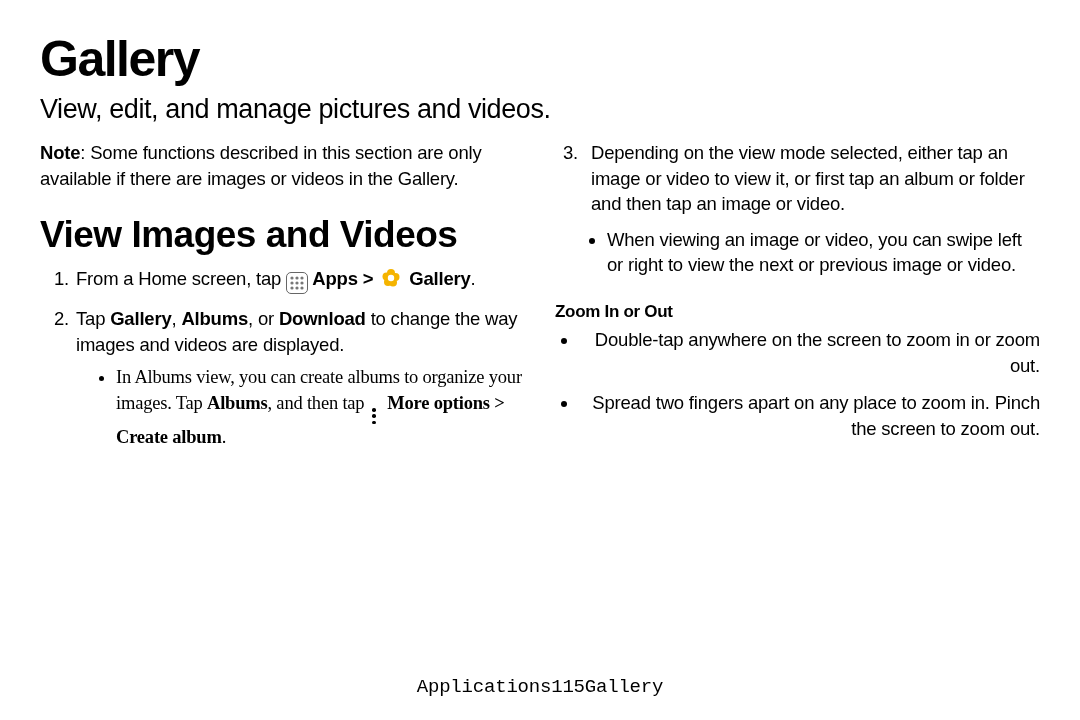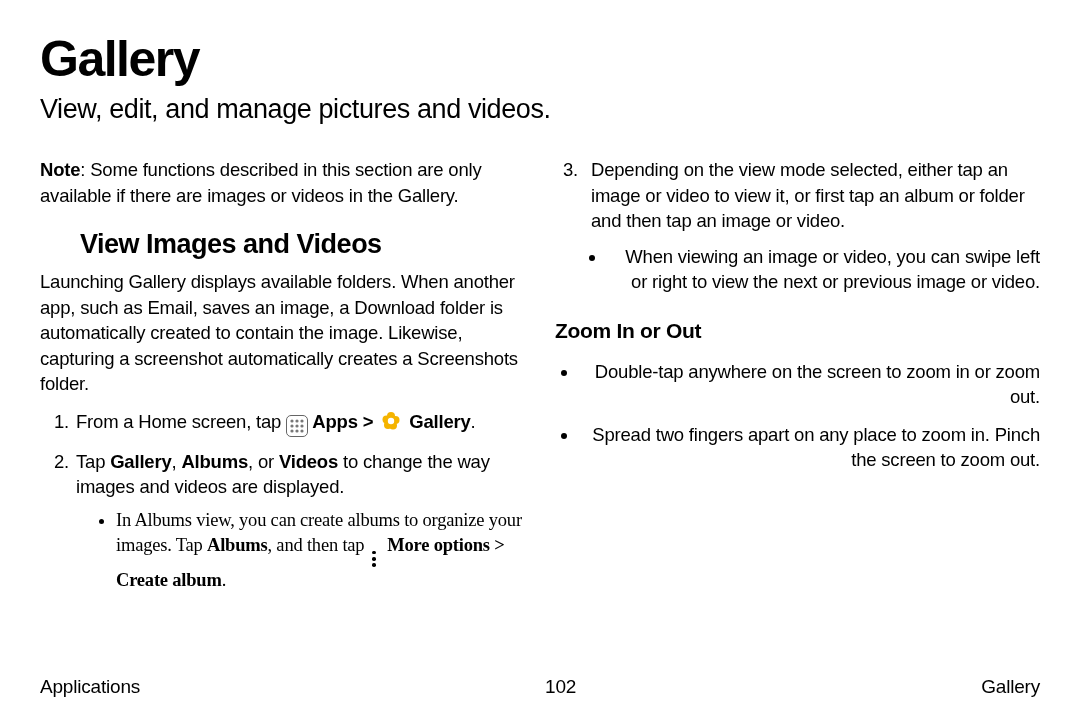--- a/index.html
+++ b/index.html
@@ -13,45 +13,44 @@
   .title {
     font-size: 50px;
     font-weight: 700;
     letter-spacing: -1.5px;
     margin-bottom: 6px;
   }
   .subtitle {
     font-size: 27px;
     font-weight: 400;
     letter-spacing: -0.4px;
-    margin-bottom: 32px;
+    margin-bottom: 15px;
   }
   .columns {
     display: flex;
     gap: 30px;
   }
   .col {
     width: 490px;
     font-size: 18.5px;
     line-height: 1.38;
     letter-spacing: -0.2px;
   }
   .note { margin-bottom: 18px; }
   .h2 {
-    font-size: 27px;
+    font-size: 37px;
     font-weight: 700;
     letter-spacing: -0.5px;
     margin-bottom: 6px;
-    margin-left: 40px;
   }
   .h3 {
-    font-size: 21px;
+    font-size: 17px;
     font-weight: 700;
     letter-spacing: -0.3px;
-    margin-bottom: 13px;
+    margin-bottom: 4px;
     margin-top: 14px;
   }
   .para { margin-bottom: 12px; }
   ol.steps {
     list-style: decimal;
     padding-left: 34px;
     margin-bottom: 10px;
   }
   ol.steps > li { margin-bottom: 12px; padding-left: 2px; }
   ul.bullets {
@@ -97,54 +96,54 @@
     margin-right: 4px;
     padding: 1px 0;
   }
   .more-icon .dot {
     width: 3.5px; height: 3.5px; background: #000; border-radius: 50%; margin: 0 auto;
   }
   .footer {
     position: absolute;
     left: 40px; right: 40px; bottom: 22px;
     display: flex;
-    justify-content: space-between;
+    justify-content: center;
     font-size: 19px;
     letter-spacing: -0.2px;
+    font-family: Liberation Mono, monospace;
   }
   b { font-weight: 700; }
   ol.continued { list-style: none; padding-left: 8px; }
   ol.continued > li.numbered { padding-left: 28px; position: relative; margin-bottom: 10px; }
   ol.continued > li.numbered .num { position: absolute; left: 0; }
   .sub-bullets {
     list-style: disc;
     padding-left: 52px;
     margin-top: 8px;
     margin-bottom: 14px;
   }
-  .sub-bullets > li { margin-bottom: 22px; text-align: right; }
+  .sub-bullets > li { margin-bottom: 22px; }
 </style>
 </head>
 <body>
 
 <div class="page">
 
   <h1 class="title">Gallery</h1>
   <div class="subtitle">View, edit, and manage pictures and videos.</div>
 
   <div class="columns">
 
     <div class="col">
 
       <p class="note">
         <b>Note</b><span>: Some functions described in this section are only available if there are images or videos in the Gallery.</span>
       </p>
 
       <h2 class="h2">View Images and Videos</h2>
-      <p class="para">Launching Gallery displays available folders. When another app, such as Email, saves an image, a Download folder is automatically created to contain the image. Likewise, capturing a screenshot automatically creates a Screenshots folder.</p>
 
       <ol class="steps">
         <li>
           <span>From a Home screen, tap </span><span class="apps-grid">
               <svg width="14" height="14" viewBox="0 0 14 14">
                 <g fill="#777">
                   <circle cx="2" cy="2" r="1.6"></circle>
                   <circle cx="7" cy="2" r="1.6"></circle>
                   <circle cx="12" cy="2" r="1.6"></circle>
                   <circle cx="2" cy="7" r="1.6"></circle>
@@ -162,21 +161,21 @@
                   <circle cx="15.5" cy="10" r="4" fill="#f5b400"></circle>
                   <circle cx="13" cy="15.5" r="4" fill="#f5b400"></circle>
                   <circle cx="8" cy="15" r="4" fill="#f5b400"></circle>
                   <circle cx="6.5" cy="9.5" r="4" fill="#f5b400"></circle>
                   <circle cx="11" cy="11" r="3.2" fill="#fff"></circle>
                 </g>
               </svg>
             </span><b> Gallery</b><span>.</span>
         </li>
         <li>
-          <span>Tap </span><b>Gallery</b><span>, </span><b>Albums</b><span>, or </span><b>Videos</b><span> to change the way images and videos are displayed.</span>
+          <span>Tap </span><b>Gallery</b><span>, </span><b>Albums</b><span>, or </span><b>Download</b><span> to change the way images and videos are displayed.</span>
           <ul class="bullets">
             <li>
               <span>In Albums view, you can create albums to organize your images. Tap </span><b>Albums</b><span>, and then tap </span><span class="more-icon">
                   <span class="dot"></span>
                   <span class="dot"></span>
                   <span class="dot"></span>
                 </span><b> More options &gt; Create album</b><span>.</span>
             </li>
           </ul>
         </li>
@@ -198,17 +197,17 @@
       <ul class="top-bullets">
         <li>Double-tap anywhere on the screen to zoom in or zoom out.</li>
         <li>Spread two fingers apart on any place to zoom in. Pinch the screen to zoom out.</li>
       </ul>
     </div>
 
   </div>
 
   <div class="footer">
     <span>Applications</span>
-    <span>102</span>
+    <span>115</span>
     <span>Gallery</span>
   </div>
 
 </div>
 
 </body></html>

